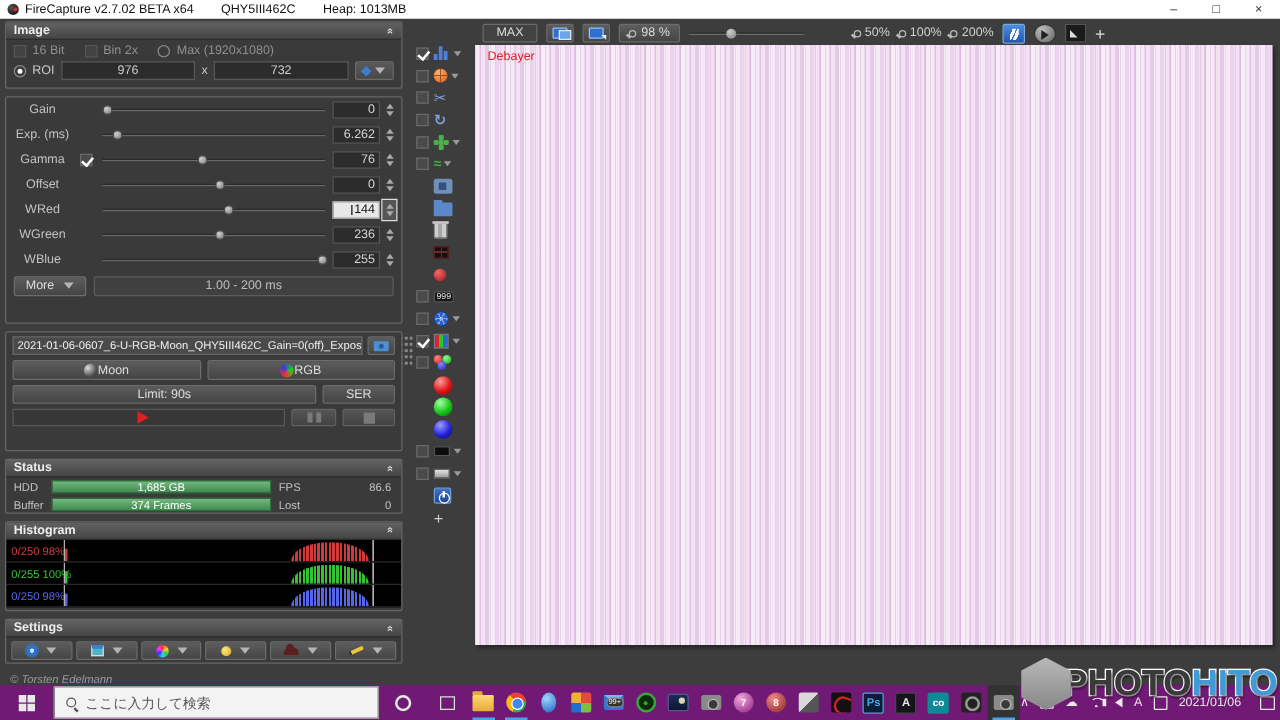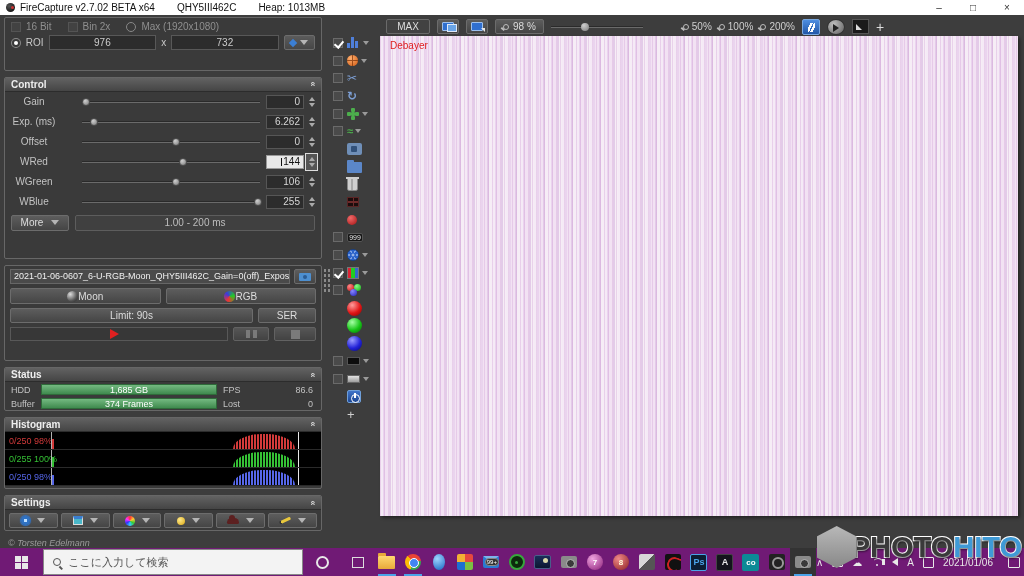--- a/index.html
+++ b/index.html
@@ -283,20 +283,24 @@
       <div class="win-btn">□</div>
       <div class="win-btn close">×</div>
     </div>
   </div>
 
   <div class="app">
 
     <div class="left-col">
 
       <section class="panel" id="panel-image">
+        <div class="panel-header">
+          <span>Image</span>
+          <span class="collapse">«</span>
+        </div>
         <div class="img-row">
           <span class="cb dis"></span>
           <span>16 Bit</span>
           <span style="width:6px"></span>
           <span class="cb dis"></span>
           <span>Bin 2x</span>
           <span style="width:6px"></span>
           <span class="radio"></span>
           <span>Max (1920x1080)</span>
         </div>
@@ -307,24 +311,20 @@
           <span>x</span>
           <span class="field roi-field">732</span>
           <span class="mini-drop">
             <span class="diamond"></span>
             <span class="chev"></span>
           </span>
         </div>
       </section>
 
       <section class="panel" id="panel-control">
-        <div class="panel-header">
-          <span>Control</span>
-          <span class="collapse">«</span>
-        </div>
         <div id="control-rows">
             <div class="ctl-row">
               <span class="ctl-label">Gain</span>
               <span class="ctl-cb-slot"></span>
               <div class="slider">
                 <div class="track"></div>
                 <div class="thumb" style="left: calc(2% - 4px);"></div>
               </div>
               <span class="val-box">0</span>
               <span class="spin">
@@ -339,20 +339,35 @@
                 <div class="track"></div>
                 <div class="thumb" style="left: calc(7% - 4px);"></div>
               </div>
               <span class="val-box">6.262</span>
               <span class="spin">
                 <i class="up"></i>
                 <i class="dn"></i>
               </span>
             </div>
             <div class="ctl-row">
+              <span class="ctl-label">Gamma</span>
+              <span class="ctl-cb-slot">
+                <span class="cb on"></span>
+              </span>
+              <div class="slider">
+                <div class="track"></div>
+                <div class="thumb" style="left: calc(45% - 4px);"></div>
+              </div>
+              <span class="val-box">76</span>
+              <span class="spin">
+                <i class="up"></i>
+                <i class="dn"></i>
+              </span>
+            </div>
+            <div class="ctl-row">
               <span class="ctl-label">Offset</span>
               <span class="ctl-cb-slot"></span>
               <div class="slider">
                 <div class="track"></div>
                 <div class="thumb" style="left: calc(53% - 4px);"></div>
               </div>
               <span class="val-box">0</span>
               <span class="spin">
                 <i class="up"></i>
                 <i class="dn"></i>
@@ -371,21 +386,21 @@
                 <i class="dn"></i>
               </span>
             </div>
             <div class="ctl-row">
               <span class="ctl-label">WGreen</span>
               <span class="ctl-cb-slot"></span>
               <div class="slider">
                 <div class="track"></div>
                 <div class="thumb" style="left: calc(53% - 4px);"></div>
               </div>
-              <span class="val-box">106</span>
+              <span class="val-box">236</span>
               <span class="spin">
                 <i class="up"></i>
                 <i class="dn"></i>
               </span>
             </div>
             <div class="ctl-row">
               <span class="ctl-label">WBlue</span>
               <span class="ctl-cb-slot"></span>
               <div class="slider">
                 <div class="track"></div>

